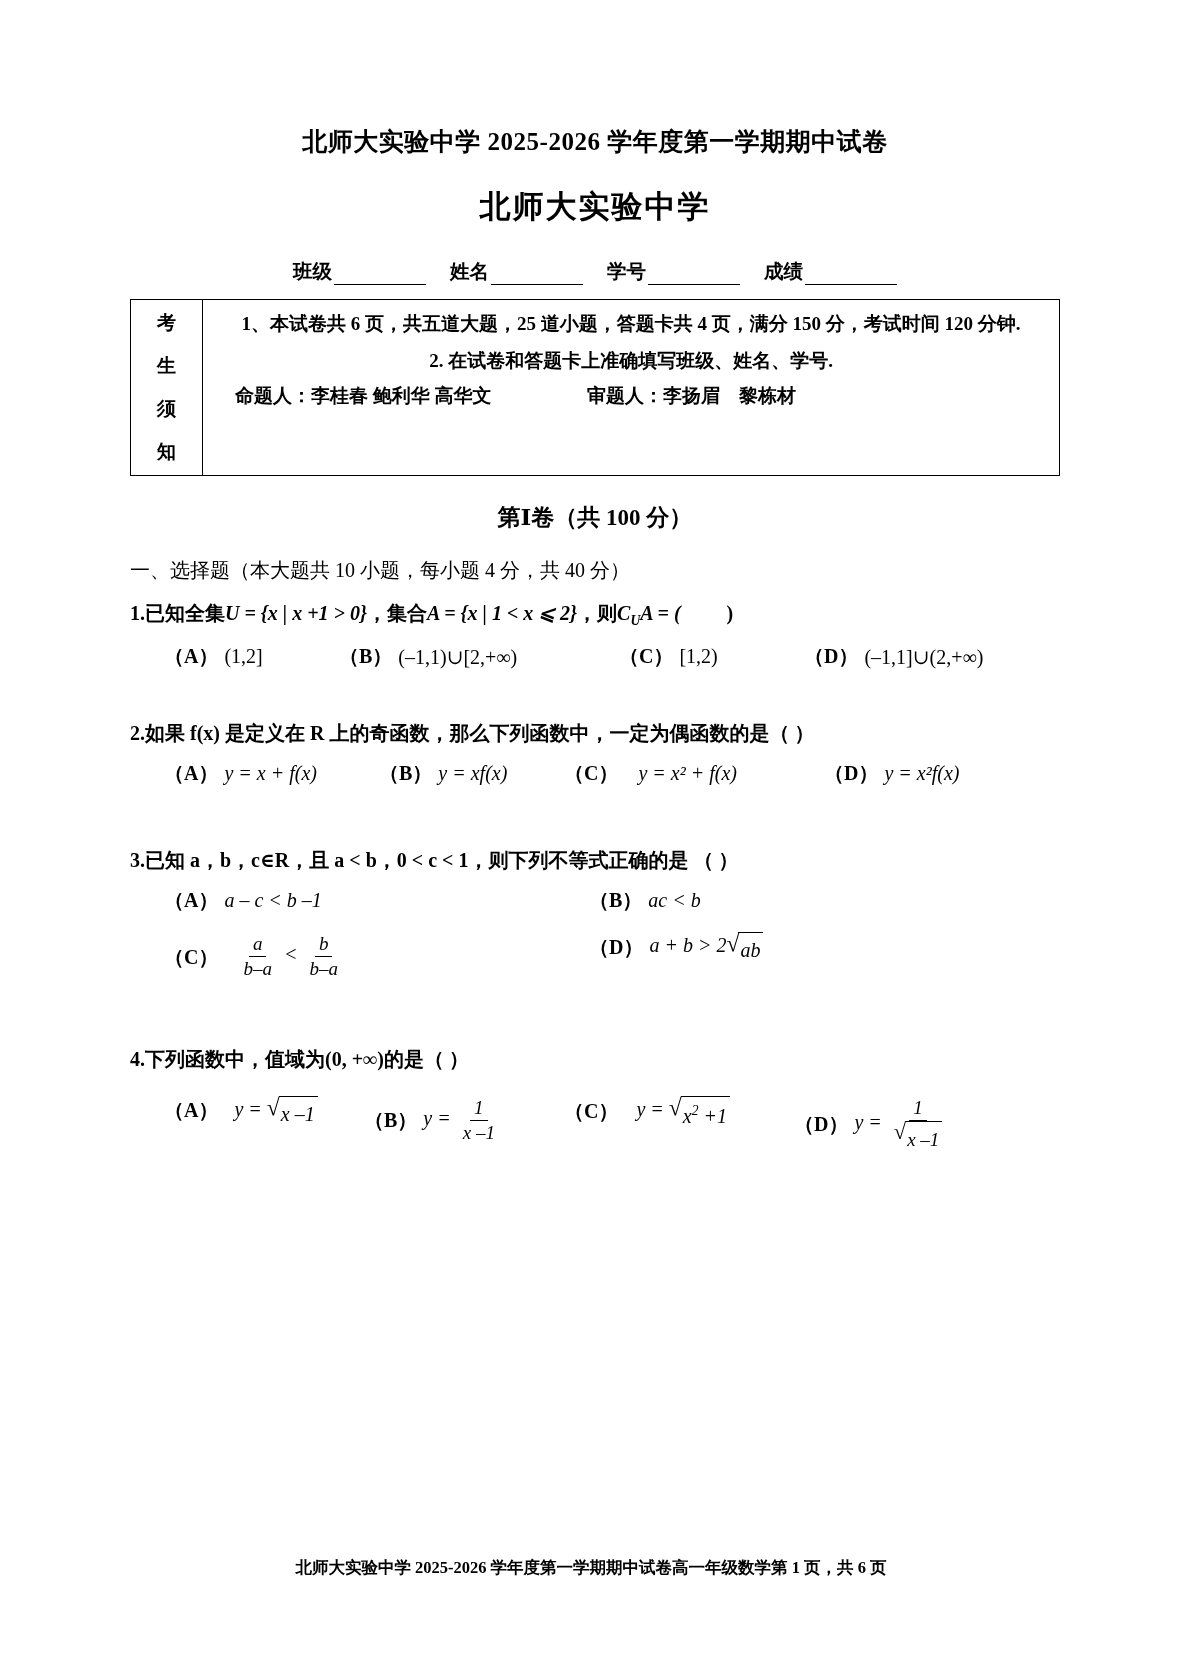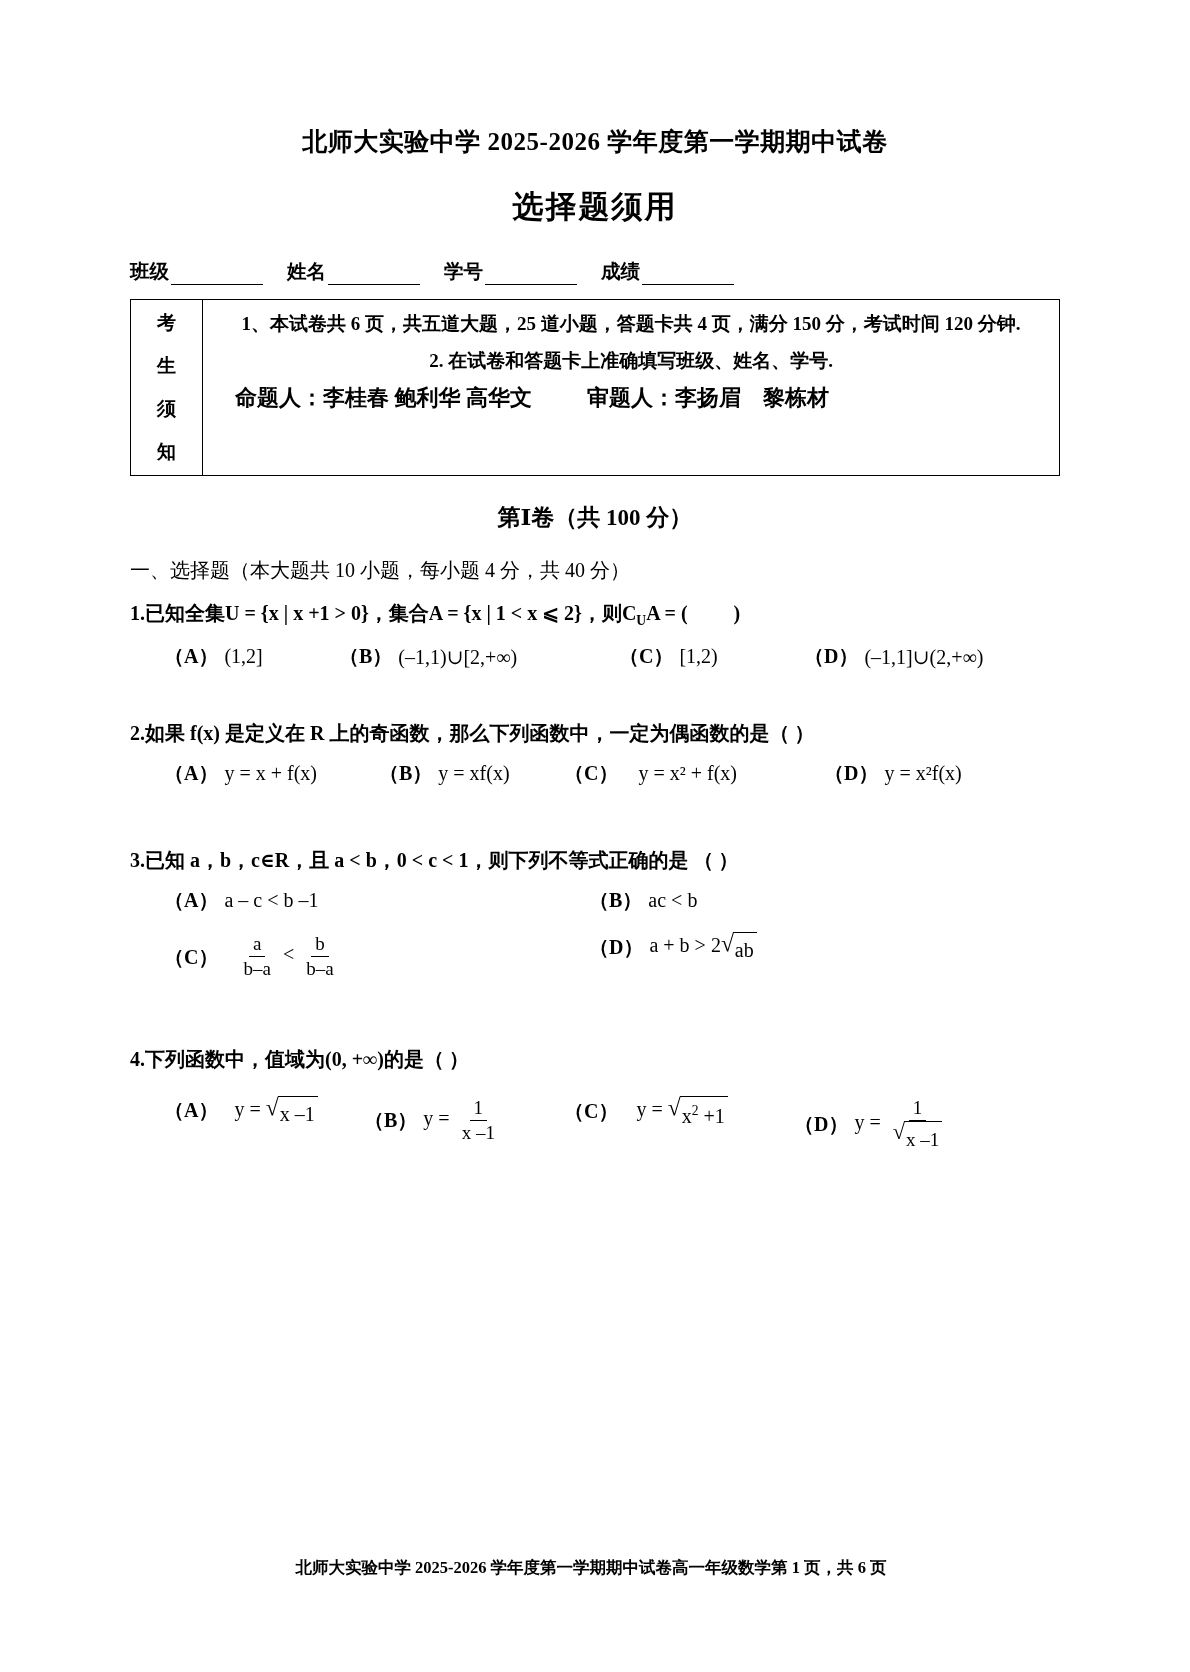--- a/index.html
+++ b/index.html
@@ -27,20 +27,21 @@
     text-align: center;
     font-weight: bold;
     font-size: 31px;
     margin-top: 28px;
     letter-spacing: 2px;
   }
 
   
   .idline {
     display: flex;
+    justify-content: center;
     align-items: flex-end;
     gap: 24px;
     margin-top: 30px;
     font-size: 19.5px;
     font-weight: bold;
   }
   .idfield { display: inline-flex; align-items: flex-end; }
   .idfield .lbl { white-space: nowrap; }
   .idfield .blank {
     display: inline-block;
@@ -73,21 +74,21 @@
   .notice-body { flex: 1; padding: 9px 14px 6px 14px; }
   .notice-body p {
     margin: 0 0 6px 0;
     font-size: 19px;
     line-height: 1.62;
     font-weight: bold;
     text-align: center;
   }
   .credits {
     display: flex;
-    font-size: 22px;
+    font-size: 19px;
     font-weight: bold;
     margin-top: 4px;
     padding-bottom: 2px;
   }
   .credits .c-left { width: 350px; padding-left: 18px; }
   .credits .c-right { padding-left: 20px; }
 
   
   .volume-title {
     text-align: center;
@@ -106,21 +107,21 @@
   .q-stem { font-size: 20px; font-weight: bold; line-height: 1.5; }
   .q-opts {
     display: flex;
     font-size: 20px;
     margin-top: 12px;
     padding-left: 34px;
     align-items: flex-start;
   }
   .opt { white-space: nowrap; display: flex; align-items: center; }
   .opt .tag { font-weight: bold; margin-right: 6px; }
-  .mi { font-family: "Liberation Serif", serif; }
+  .mi { font-style: italic; font-family: "Liberation Serif", serif; }
   .mn { font-style: normal; }
   sup { font-size: 0.68em; }
   sub { font-size: 0.68em; }
 
   
   .frac {
     display: inline-flex;
     flex-direction: column;
     align-items: center;
     vertical-align: middle;
@@ -144,21 +145,21 @@
     font-size: 16.5px;
     font-weight: bold;
   }
 </style>
 </head>
 <body>
 
 <div class="page">
 
   <div class="doc-title">北师大实验中学 2025-2026 学年度第一学期期中试卷</div>
-  <div class="doc-subtitle">选择题须用</div>
+  <div class="doc-subtitle">北师大实验中学</div>
 
   <div class="idline">
     <span class="idfield">
       <span class="lbl">班级</span>
       <span class="blank"></span>
     </span>
     <span class="idfield">
       <span class="lbl">姓名</span>
       <span class="blank"></span>
     </span>

